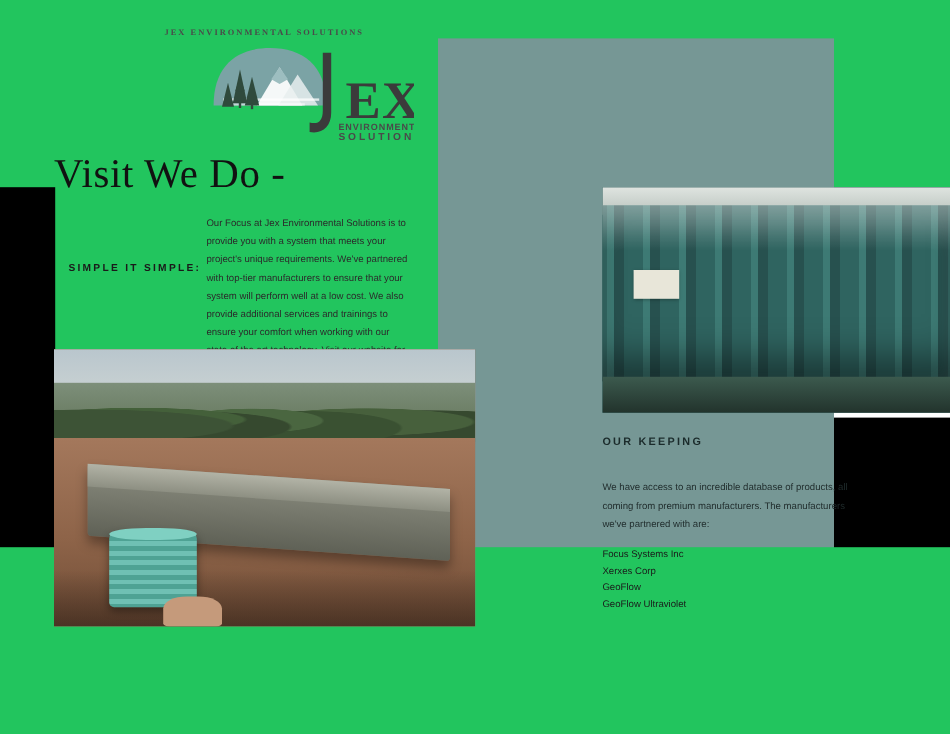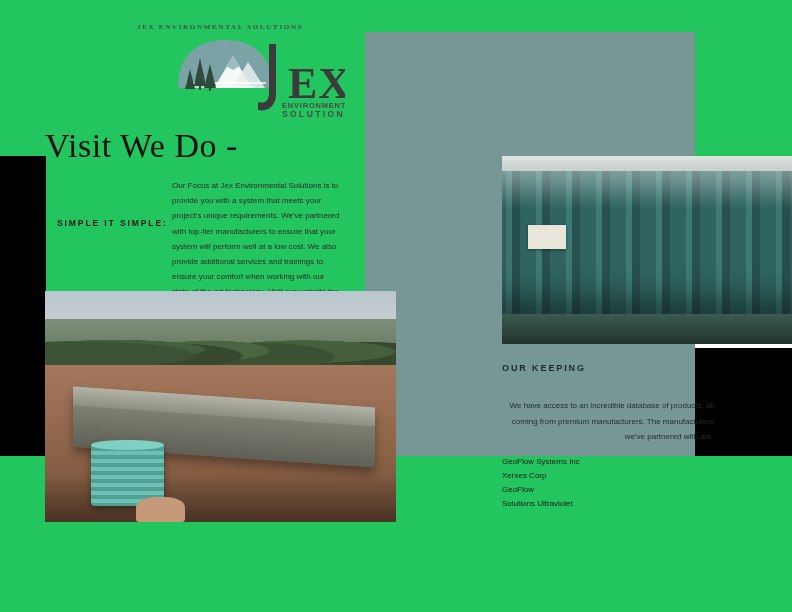--- a/index.html
+++ b/index.html
@@ -218,21 +218,20 @@
     letter-spacing: 1.9px;
     color: #1b2b2b;
   }
   .products-para {
     position: absolute;
     left: 502px; top: 398px;
     width: 212px;
     font-size: 8px;
     line-height: 15.5px;
     color: #1f2b2b;
-    text-align: right;
   }
   .products-list {
     position: absolute;
     left: 502px; top: 455px;
     width: 230px;
     list-style: none;
   }
   .products-list li {
     font-size: 8px;
     line-height: 14px;
@@ -302,19 +301,19 @@
     <div class="pr-tank">
       <div class="pr-label"></div>
     </div>
     <div class="pr-ground"></div>
   </div>
 
   <div class="products-title">OUR KEEPING</div>
   <p class="products-para">We have access to an incredible database of products, all coming from premium manufacturers. The manufacturers we've partnered with are:</p>
 
   <ul class="products-list">
-    <li>GeoFlow Systems Inc</li>
+    <li>Focus Systems Inc</li>
     <li>Xerxes Corp</li>
     <li>GeoFlow</li>
-    <li>Solutions Ultraviolet</li>
+    <li>GeoFlow Ultraviolet</li>
   </ul>
 
 </div>
 
 </body></html>

